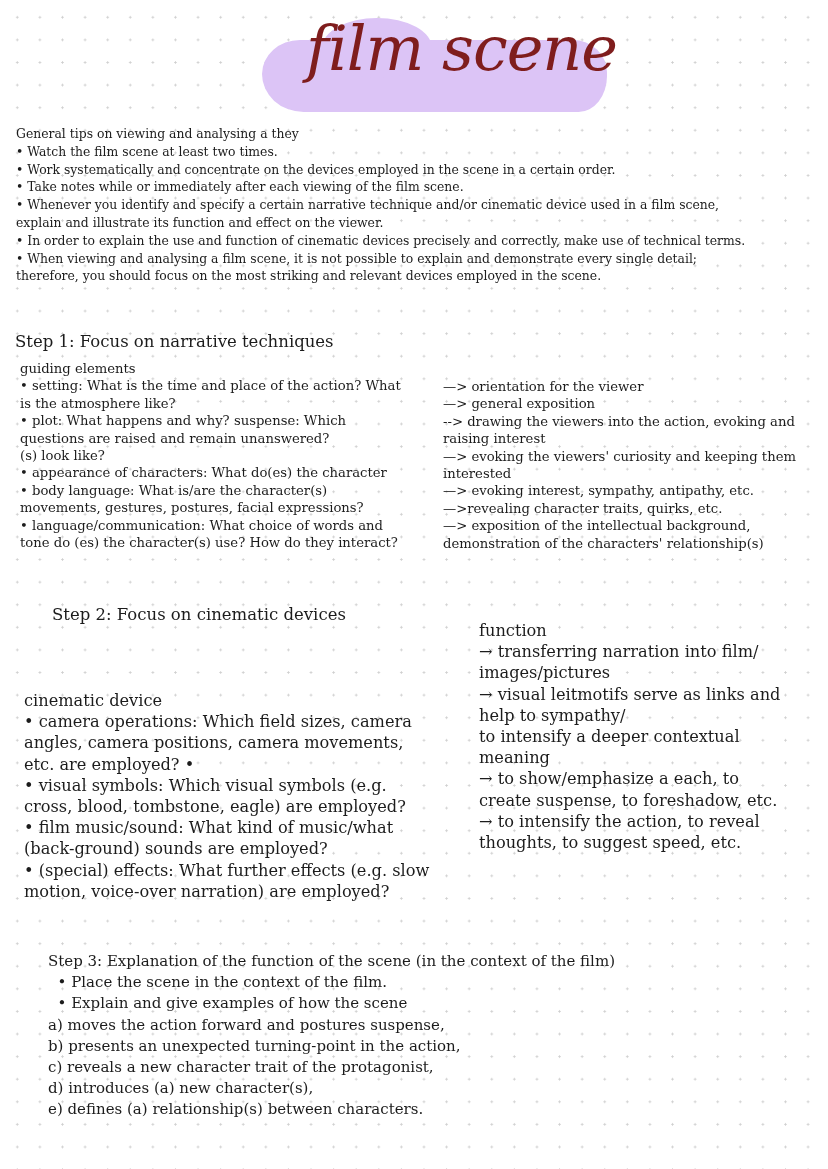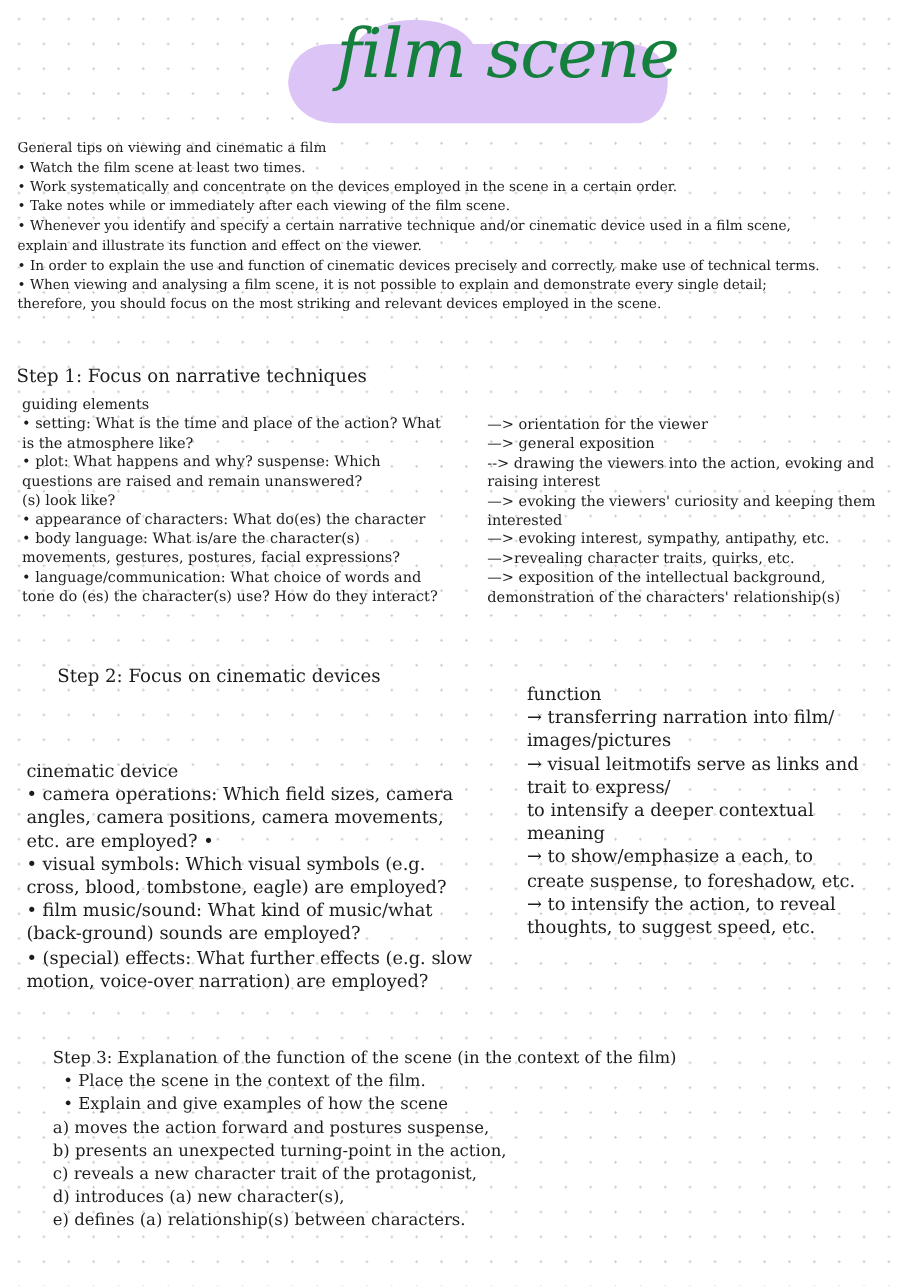--- a/index.html
+++ b/index.html
@@ -14,21 +14,21 @@
   }
   .title-wrap { position: absolute; left: 262px; top: 18px; width: 345px; height: 100px; }
   .title-blob {
     position: absolute; left: 0; top: 22px; width: 345px; height: 72px;
     background: #dcc4f6; border-radius: 40px 36px 30px 44px / 36px 34px 38px 40px;
   }
   .title-blob2 { position: absolute; left: 60px; top: 0px; width: 110px; height: 60px; background: #dcc4f6; border-radius: 50%; }
   .title-text {
     position: absolute; left: 44px; top: -6px; width: 320px;
     font-family: "DejaVu Serif", "Liberation Serif", serif; font-style: italic;
-    font-size: 62px; letter-spacing: -1px; color: #15803d; white-space: nowrap;
+    font-size: 62px; letter-spacing: -1px; color: #7f1d1d; white-space: nowrap;
   }
   .abs { position: absolute; }
   .line { white-space: nowrap; }
   .tips { left: 16px; top: 125px; font-size: 12.4px; line-height: 17.8px; }
   .step-h { font-size: 16.5px; }
   .s1h { left: 15px; top: 332px; }
   .s1l { left: 20px; top: 360px; font-size: 13.2px; line-height: 17.4px; width: 420px; }
   .s1r { left: 443px; top: 378px; font-size: 13.2px; line-height: 17.4px; width: 380px; }
   .s2h { left: 16px; top: 605px; margin-left: 36px; }
   .s2l { left: 24px; top: 643px; font-size: 16.2px; line-height: 21.2px; width: 440px; margin-top: 47px; }
@@ -38,21 +38,21 @@
 </head>
 <body>
 
 <div class="title-wrap">
   <div class="title-blob"></div>
   <div class="title-blob2"></div>
   <div class="title-text">film scene</div>
 </div>
 
 <div class="abs tips">
-  <div class="line">General tips on viewing and cinematic a film</div>
+  <div class="line">General tips on viewing and analysing a they</div>
   <div class="line">• Watch the film scene at least two times.</div>
   <div class="line">• Work systematically and concentrate on the devices employed in the scene in a certain order.</div>
   <div class="line">• Take notes while or immediately after each viewing of the film scene.</div>
   <div class="line">• Whenever you identify and specify a certain narrative technique and/or cinematic device used in a film scene,</div>
   <div class="line">explain and illustrate its function and effect on the viewer.</div>
   <div class="line">• In order to explain the use and function of cinematic devices precisely and correctly, make use of technical terms.</div>
   <div class="line">• When viewing and analysing a film scene, it is not possible to explain and demonstrate every single detail;</div>
   <div class="line">therefore, you should focus on the most striking and relevant devices employed in the scene.</div>
 </div>
 
@@ -94,21 +94,21 @@
   <div class="line">• film music/sound: What kind of music/what</div>
   <div class="line">(back-ground) sounds are employed?</div>
   <div class="line">• (special) effects: What further effects (e.g. slow</div>
   <div class="line">motion, voice-over narration) are employed?</div>
 </div>
 <div class="abs s2r">
   <div class="line">function</div>
   <div class="line">→ transferring narration into  film/</div>
   <div class="line">images/pictures</div>
   <div class="line">→ visual leitmotifs serve as links and</div>
-  <div class="line">trait to express/</div>
+  <div class="line">help to sympathy/</div>
   <div class="line">to intensify a deeper contextual</div>
   <div class="line">meaning</div>
   <div class="line">→ to show/emphasize a each, to</div>
   <div class="line">create suspense, to foreshadow, etc.</div>
   <div class="line">→ to intensify the action, to reveal</div>
   <div class="line">thoughts, to suggest speed, etc.</div>
 </div>
 
 <div class="abs s3">
   <div class="line">Step 3: Explanation of the function of the scene (in the context of the film)</div>

